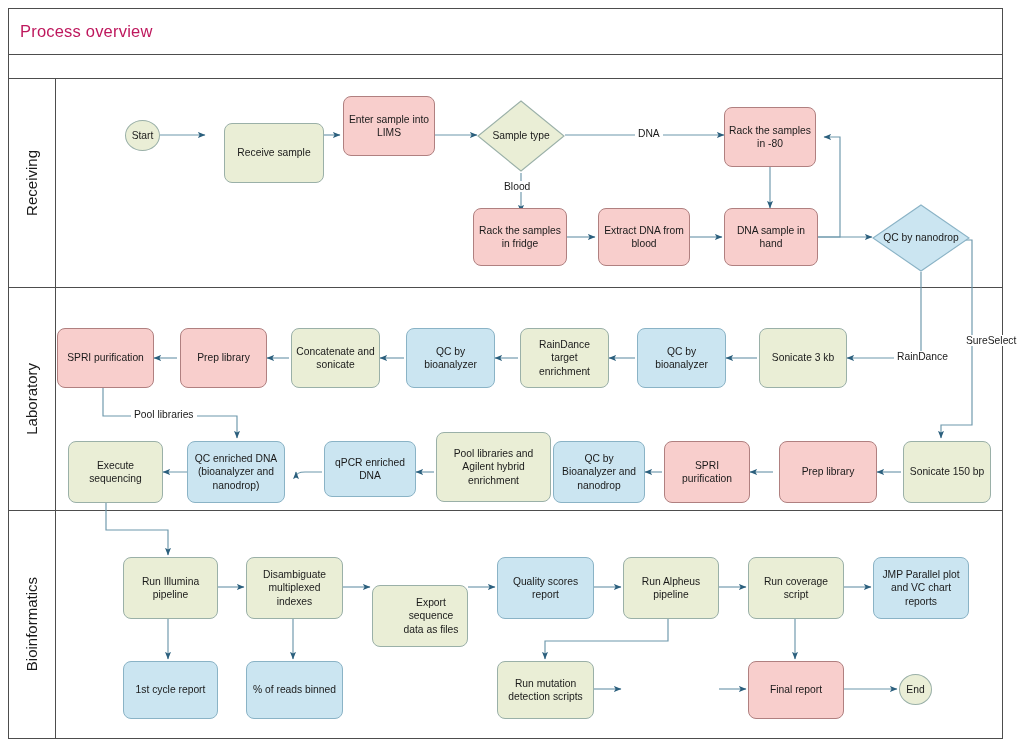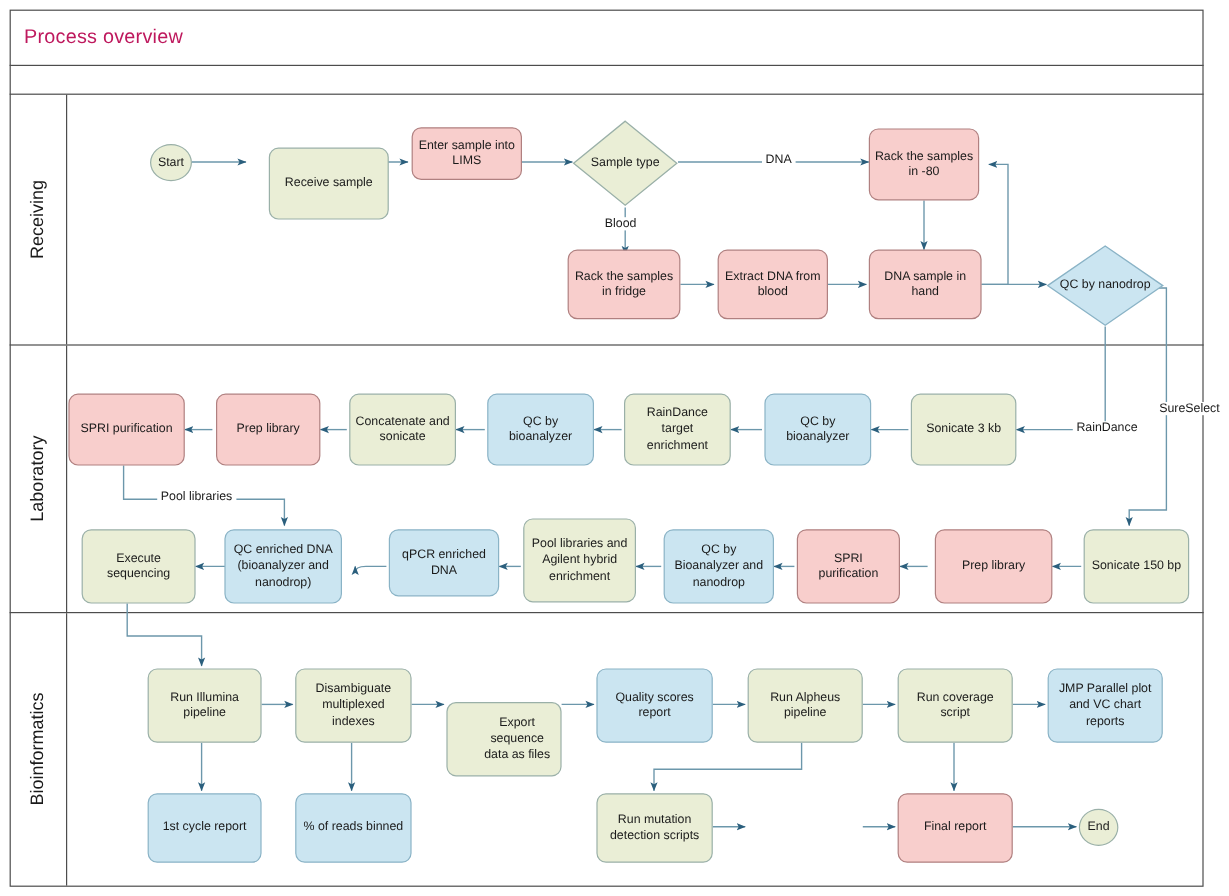--- a/index.html
+++ b/index.html
@@ -126,21 +126,21 @@
   <div class="elbl" style="left:894px;top:351px;">RainDance</div>
   <div class="elbl" style="left:963px;top:335px;">SureSelect</div>
   <div class="elbl" style="left:131px;top:409px;">Pool libraries</div>
 
   <div class="term" style="left:125px;top:120px;width:35px;height:31px;">
     <span>Start</span>
   </div>
   <div class="node green" style="left:224px;top:105px;width:100px;height:60px;margin-top:18px;">
     <span>Receive sample</span>
   </div>
-  <div class="node pink" style="left:343px;top:106px;width:92px;height:44px;">
+  <div class="node pink" style="left:343px;top:96px;width:92px;height:60px;">
     <span>Enter sample into LIMS</span>
   </div>
   <div class="diamond" style="left:477px;top:100px;width:88px;height:72px;">
     <svg class="dshape" viewBox="0 0 88 72" preserveAspectRatio="none">
       <polygon points="44,1 87,36 44,71 1,36" fill="#eaeed6" stroke="#9ab0a8" stroke-width="1.1"></polygon>
     </svg>
     <div class="dlabel">Sample type</div>
   </div>
   <div class="node pink" style="left:724px;top:107px;width:92px;height:60px;">
     <span>Rack the samples in -80</span>
@@ -185,21 +185,21 @@
 
   <div class="node green" style="left:68px;top:441px;width:95px;height:62px;">
     <span>Execute sequencing</span>
   </div>
   <div class="node blue" style="left:187px;top:441px;width:98px;height:62px;">
     <span>QC enriched DNA (bioanalyzer and nanodrop)</span>
   </div>
   <div class="node blue" style="left:324px;top:441px;width:92px;height:56px;">
     <span>qPCR enriched DNA</span>
   </div>
-  <div class="node green" style="left:436px;top:432px;width:94px;height:70px;justify-content:center;">
+  <div class="node green" style="left:436px;top:432px;width:115px;height:70px;justify-content:center;">
     <span>Pool libraries and Agilent hybrid enrichment</span>
   </div>
   <div class="node blue" style="left:553px;top:441px;width:92px;height:62px;">
     <span>QC by Bioanalyzer and nanodrop</span>
   </div>
   <div class="node pink" style="left:664px;top:441px;width:86px;height:62px;">
     <span>SPRI purification</span>
   </div>
   <div class="node pink" style="left:779px;top:441px;width:98px;height:62px;">
     <span>Prep library</span>

